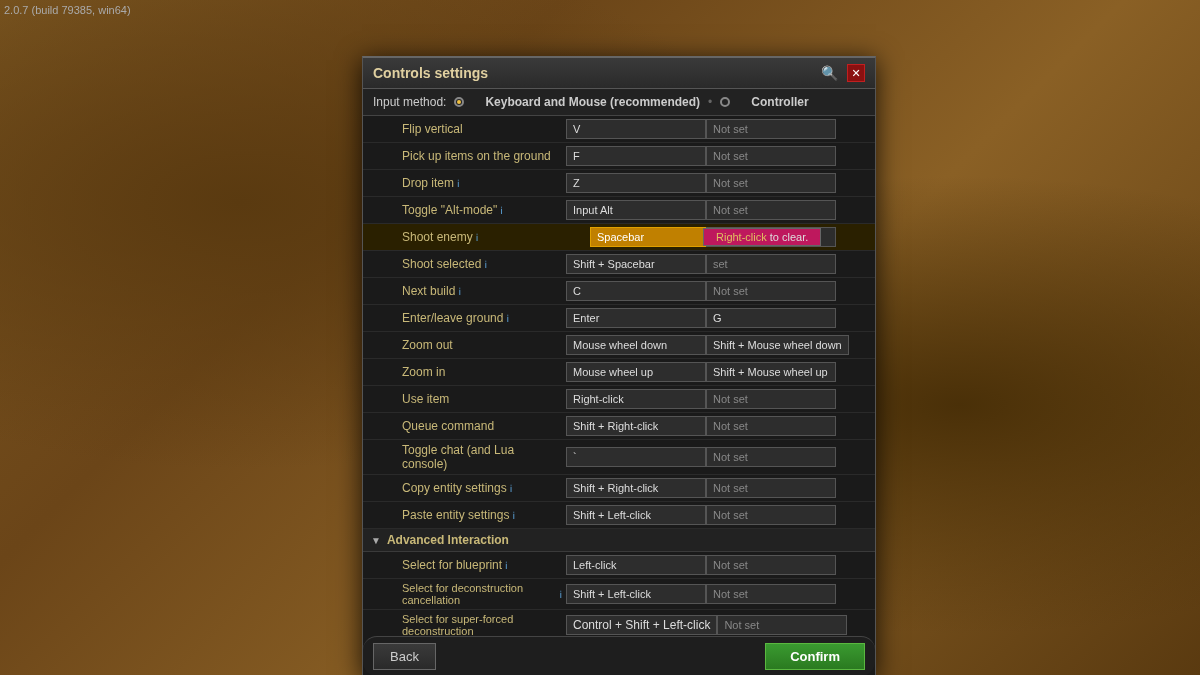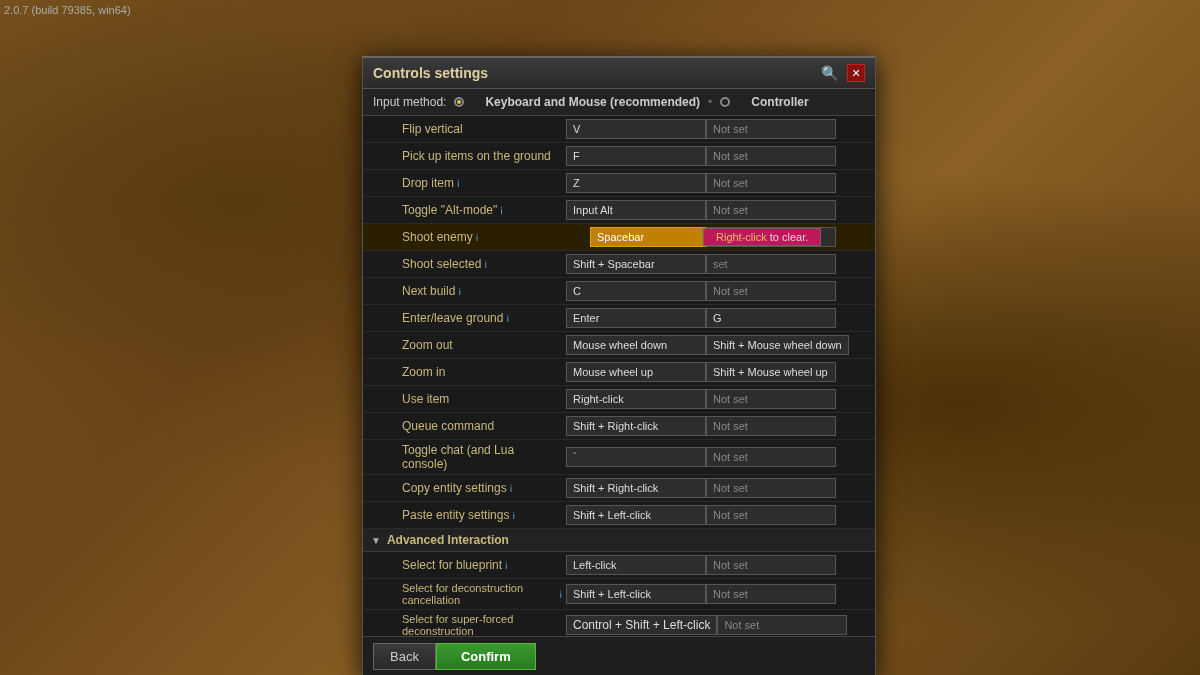--- a/index.html
+++ b/index.html
@@ -230,24 +230,25 @@
       gap: 6px;
     }
 
     .chevron {
       color: #aaa;
       font-size: 10px;
     }
 
     .dialog-footer {
       display: flex;
-      justify-content: flex-start;
+      justify-content: space-between;
       padding: 6px 10px;
       background: #1e1e1e;
       border-top: 1px solid #444;
+      border-radius: 14px;
     }
 
     .btn-back {
       padding: 5px 16px;
       background: linear-gradient(180deg, #3a3a3a 0%, #2a2a2a 100%);
       border: 1px solid #666;
       color: #ccc;
       font-size: 13px;
       cursor: pointer;
     }

